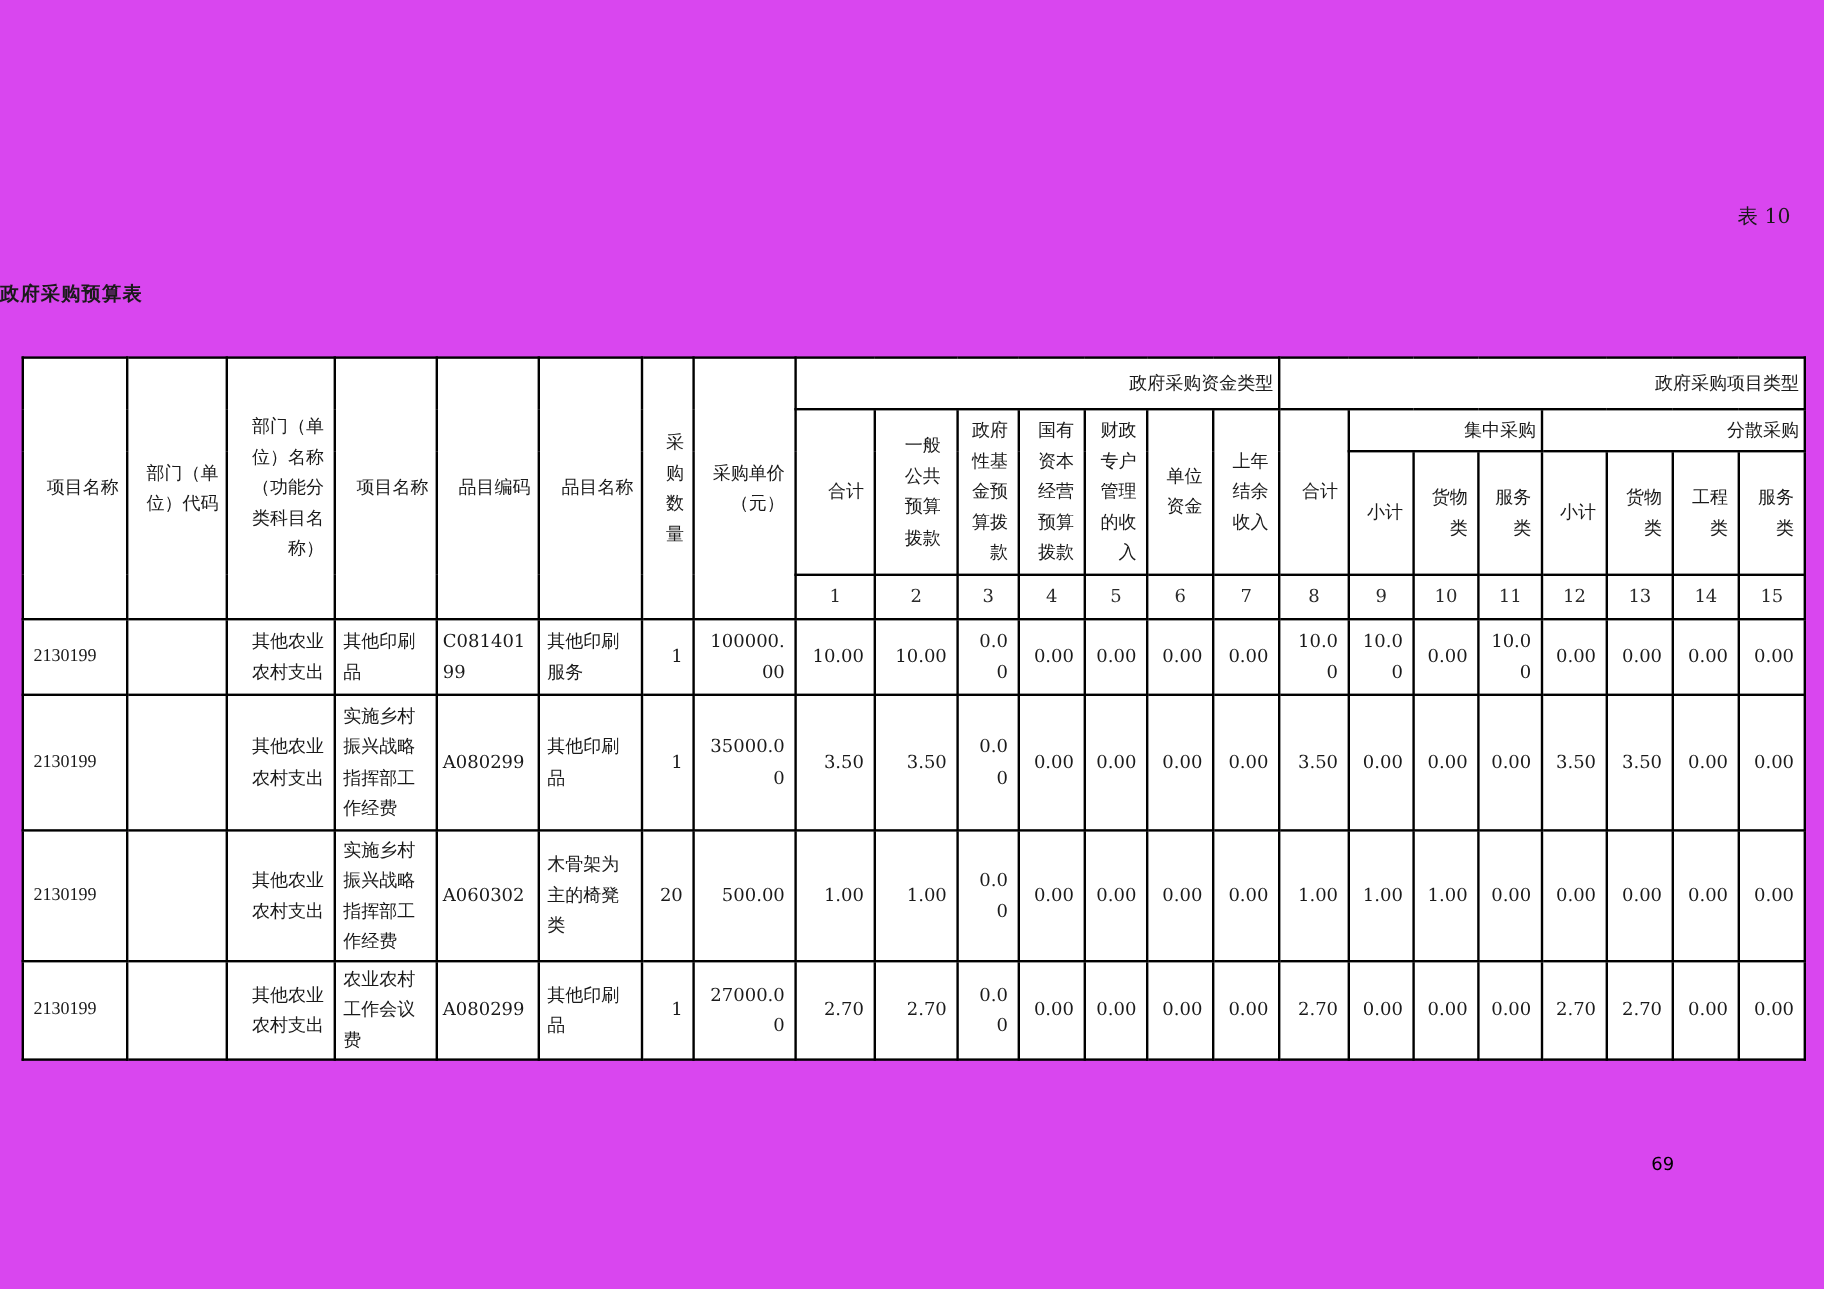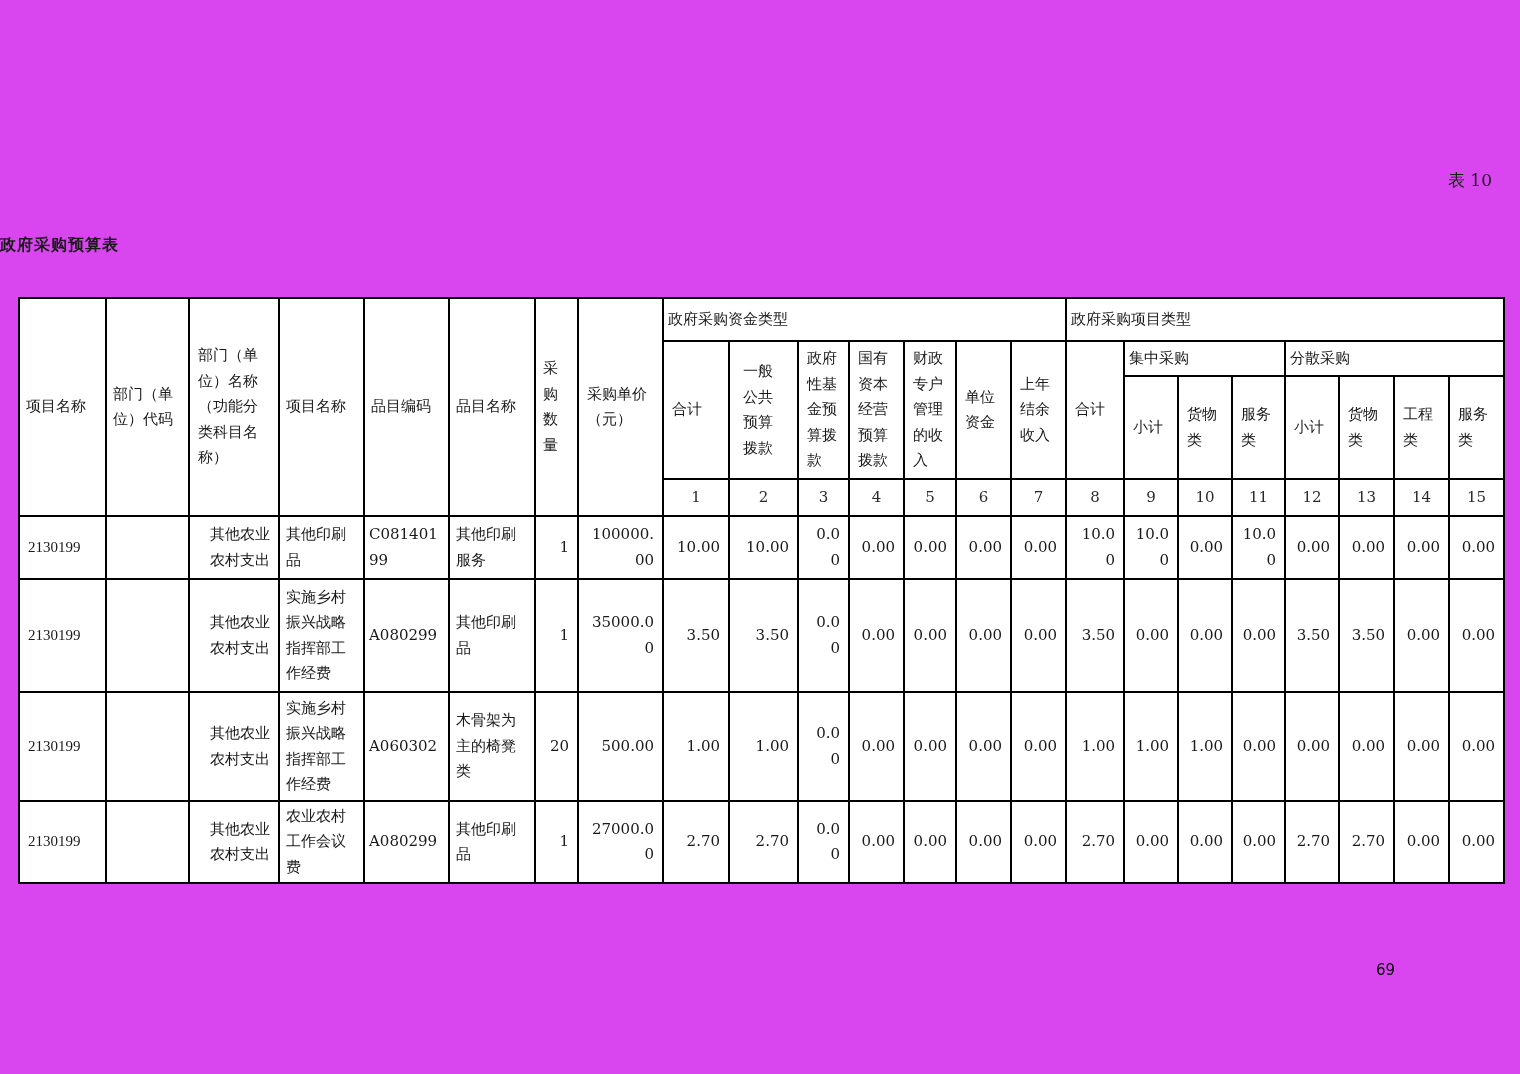--- a/index.html
+++ b/index.html
@@ -9,21 +9,21 @@
   .sheet-label{position:absolute;top:169px;right:28px;font-size:17px;}
   .doc-title{position:absolute;top:207px;left:0;width:100%;font-size:16px;font-weight:bold;letter-spacing:1px;margin-top:28px;}
   .meta{position:absolute;top:262px;left:27px;right:28px;display:flex;justify-content:space-between;font-size:16px;}
   .meta .dep-value{margin-left:14px;}
   .page-number{position:absolute;top:961px;left:1376px;font-family:"DejaVu Sans","Liberation Sans",sans-serif;font-size:15px;color:#000;}
 
   table.budget{position:absolute;top:297px;left:18px;width:1485px;border-collapse:collapse;table-layout:fixed;
     font-size:15px;line-height:1.7;}
   .budget th,.budget td{border:2px solid #000;font-weight:normal;vertical-align:middle;
     word-break:break-all;padding:0;background:#fff;}
-  .budget th{text-align:left;}
+  .budget th{text-align:right;}
 
   tr.hA{height:43px;} tr.hB{height:35px;} tr.hC{height:103px;} tr.hD{height:37px;}
   tr.r1{height:63px;} tr.r2{height:113px;} tr.r3{height:109px;} tr.r4{height:82px;}
 
   th.lh{padding:0 6px;}
   th.lh.c3{padding:16px 8px;}
   th.lh.c7{padding:0 7px;}
   th.lh.c8{padding:0 8px;}
   th.gh{padding:0 4px;}
   th.fh{padding:0 8px;}

